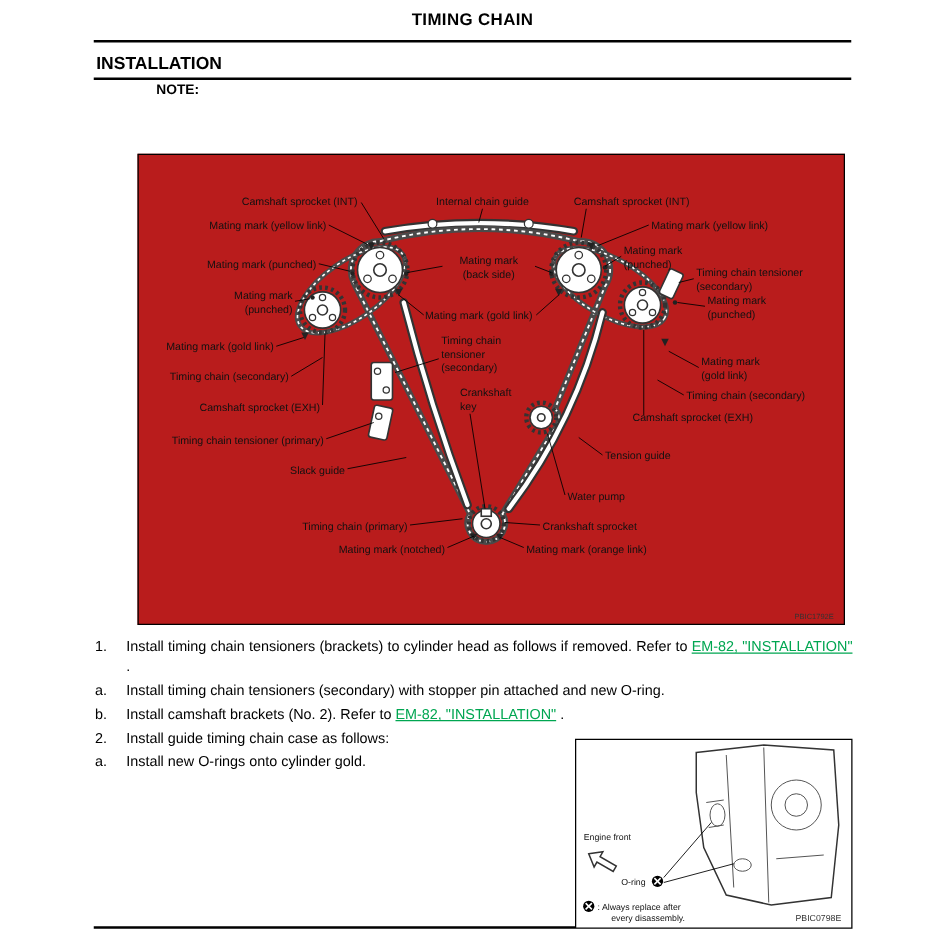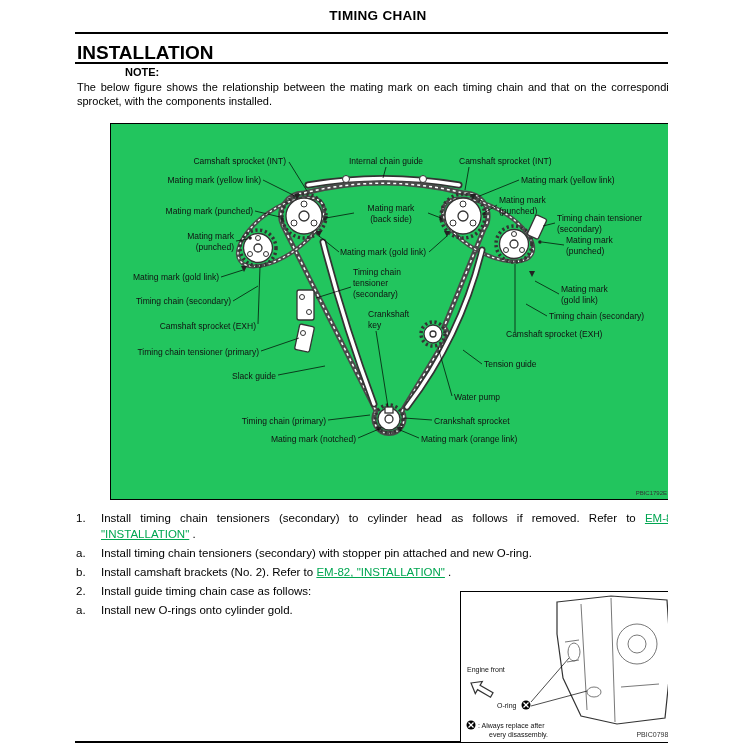--- a/index.html
+++ b/index.html
@@ -1,29 +1,29 @@
 <!DOCTYPE html>
 <html style="--link-green: #00a651;"><head>
 <meta charset="utf-8">
 <style>
   html,body { margin:0; padding:0; background:#fff; }
-  .page { position:relative; width:668px; height:754px; background:#fff;
+  .page { position:relative; width:754px; height:754px; background:#fff;
           font-family:"Liberation Sans", sans-serif; color:#000; overflow:hidden; }
 
   .title { position:absolute; top:8px; left:75px; width:606px; text-align:center;
            font-size:13.5px; font-weight:bold; letter-spacing:.3px; }
   .rule-title   { position:absolute; top:32px; left:75px; width:606px; height:2px; background:#000; }
-  .section      { position:absolute; top:42px; left:77px; font-size:19px; font-weight:bold; }
+  .section      { position:absolute; top:42px; left:77px; font-size:14px; font-weight:bold; }
   .rule-section { position:absolute; top:62px; left:75px; width:606px; height:1.5px; background:#000; }
   .note-label   { position:absolute; top:66px; left:77px; font-size:11px; font-weight:bold;padding-left:48px; }
   .note-text    { position:absolute; top:80px; left:77px; width:604px; font-size:11px;
                   line-height:14px; text-align:justify; margin:0; }
 
   .figure-box { position:absolute; top:123px; left:110px; width:564px; height:375px;
-                border:1px solid #000; background:#22c55e; }
+                border:1px solid #000; background:#b91c1c; }
   .figure-box svg, .inset-box svg { display:block; }
 
   svg text { font-family:"Liberation Sans", sans-serif; font-size:8.5px; fill:#111; }
   .code  { font-size:6px; fill:#333; }
   .lead  { stroke:#000; stroke-width:.7; }
   .chain   { fill:none; stroke:#4a4a4a; stroke-width:5; }
   .chain-d { fill:none; stroke:#fff; stroke-width:1.5; stroke-dasharray:3 3; }
   .chain2   { fill:none; stroke:#4a4a4a; stroke-width:4; }
   .chain2-d { fill:none; stroke:#fff; stroke-width:1.3; stroke-dasharray:2.5 2.5; }
   .guide-o { fill:none; stroke:#333; stroke-width:7; stroke-linecap:round; }
@@ -54,21 +54,20 @@
 </head>
 <body>
 
 <div class="page">
 
   <div class="title">TIMING CHAIN</div>
   <div class="rule-title"></div>
   <div class="section">INSTALLATION</div>
   <div class="rule-section"></div>
   <div class="note-label">NOTE:</div>
-  <p class="note-text">The below figure shows the relationship between the mating mark on each timing chain and that on the corresponding sprocket, with the components installed.</p>
 
   <div class="figure-box">
     <svg width="564" height="375" viewBox="0 0 564 375">
 
       <g>
         <path class="guide-o" d="M 197,61 Q 272,48 348,61"></path>
         <path class="guide-i" d="M 197,61 Q 272,48 348,61"></path>
         <circle class="hole" cx="235" cy="55" r="3.5"></circle>
         <circle class="hole" cx="312" cy="55" r="3.5"></circle>
       </g>
@@ -242,21 +241,21 @@
         <text x="245" y="318" text-anchor="end">Mating mark (notched)</text>
         <text x="310" y="318">Mating mark (orange link)</text>
         <text x="556" y="371" text-anchor="end" class="code">PBIC1792E</text>
       </g>
     </svg>
   </div>
 
   <div class="steps">
     <div class="step">
       <span>1.</span>
-      <p class="just"><span>Install timing chain tensioners (secondary) to cylinder head as follows if removed. Refer to </span><a href="#" class="green">EM-82, "INSTALLATION"</a><span> .</span></p>
+      <p class="just"><span>Install timing chain tensioners (brackets) to cylinder head as follows if removed. Refer to </span><a href="#" class="green">EM-82, "INSTALLATION"</a><span> .</span></p>
     </div>
     <div class="step">
       <span>a.</span>
       <p>Install timing chain tensioners (secondary) with stopper pin attached and new O-ring.</p>
     </div>
     <div class="step">
       <span>b.</span>
       <p><span>Install camshaft brackets (No. 2). Refer to </span><a href="#" class="green">EM-82, "INSTALLATION"</a><span> .</span></p>
     </div>
     <div class="step">

